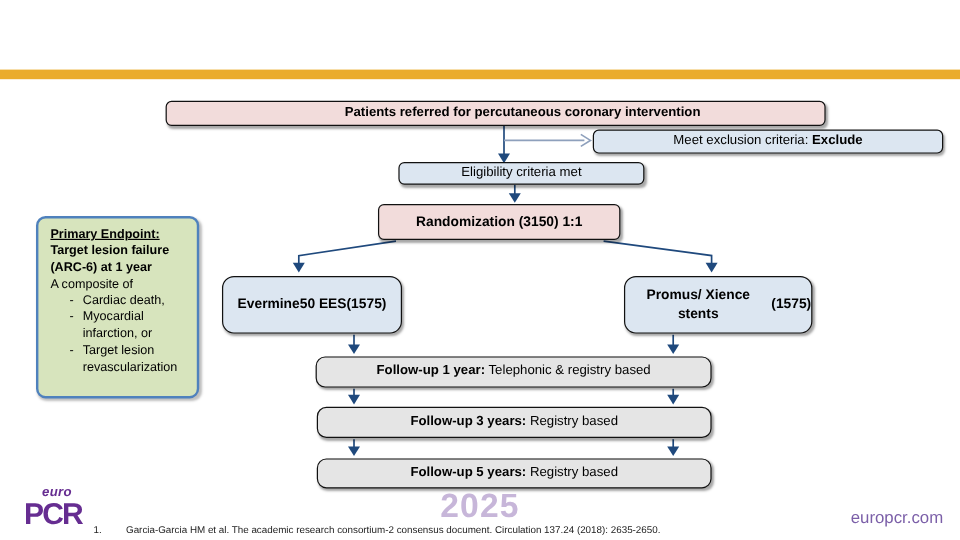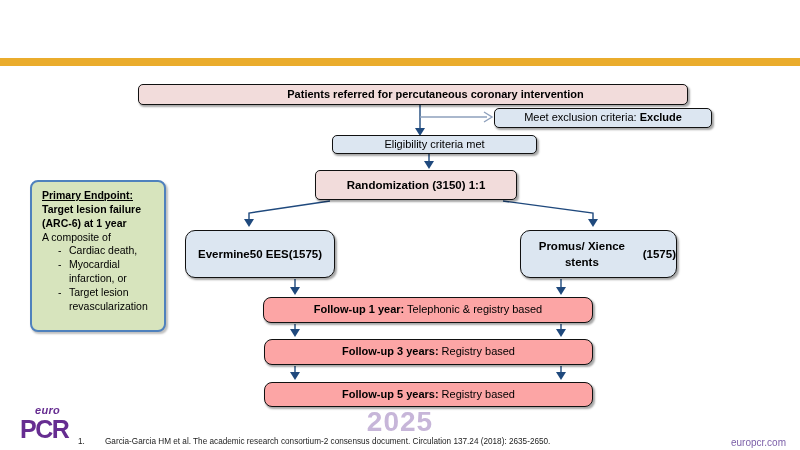--- a/index.html
+++ b/index.html
@@ -20,27 +20,27 @@
   .gold-bar{position:absolute;left:0;top:58px;width:800px;height:8px;background:var(--gold-bar,#EAAC2C);}
   
   .connectors{position:absolute;left:0;top:0;width:800px;height:450px;pointer-events:none;}
   .connectors .dark{stroke:var(--arrow-dark,#1F497D);stroke-width:1.4;fill:none;}
   .connectors .head{fill:var(--arrow-dark,#1F497D);stroke:none;}
   .connectors .light{stroke:var(--arrow-light,#8EA0BC);stroke-width:1.4;fill:none;}
   
   .box{
     position:absolute;box-sizing:border-box;border:1.6px solid #111;border-radius:5px;
     display:flex;align-items:center;justify-content:center;text-align:center;
-    font-size:11px;line-height:1.25;background:#fca5a5;
+    font-size:11px;line-height:1.25;background:#e5e5e5;
     box-shadow:1.5px 2px 2px rgba(0,0,0,.35);
   }
   .pink{background:var(--pink-fill,#F2DCDB);}
   .blue{background:var(--blue-fill,#DCE6F1);}
   .b-patients{left:138px;top:84px;width:550px;height:21px;font-weight:700;padding-left:45px;}
-  .b-exclusion{left:494px;top:108px;width:218px;height:20px;justify-content:center;}
+  .b-exclusion{left:494px;top:108px;width:292px;height:20px;justify-content:center;}
   .b-eligibility{left:332px;top:135px;width:205px;height:19px;}
   .b-random{left:315px;top:170px;width:202px;height:30px;font-weight:700;font-size:11.5px;}
   .b-arm{font-weight:700;font-size:11.5px;border-radius:10px;line-height:1.4;}
   .b-arm-left{left:185px;top:230px;width:150px;height:48px;}
   .b-arm-right{left:520px;top:230px;width:157px;height:48px;}
   .b-f1{left:263px;top:297px;width:330px;height:26px;border-radius:8px;}
   .b-f3{left:264px;top:339px;width:329px;height:26px;border-radius:8px;}
   .b-f5{left:264px;top:382px;width:329px;height:25px;border-radius:8px;}
   .bold{font-weight:700;}
   
@@ -62,21 +62,21 @@
   .watermark{
     position:absolute;left:320px;top:406px;width:160px;text-align:center;
     font-size:28px;font-weight:700;color:var(--watermark-purple,#C7B6D9);letter-spacing:1px;
   }
   .footnote{
     position:absolute;left:78px;top:437px;width:620px;font-size:8.2px;color:#222;
     display:flex;z-index:2;
   }
   .footnote .num{width:27px;flex:none;}
   .website{
-    position:absolute;right:14px;top:437px;font-size:10px;
+    position:absolute;right:14px;top:423px;font-size:14px;
     color:var(--website-purple,#7B5FA8);
     text-align:center;
   }
 </style>
 </head>
 <body>
 
 <div class="slide">
 
   <div class="gold-bar"></div>

